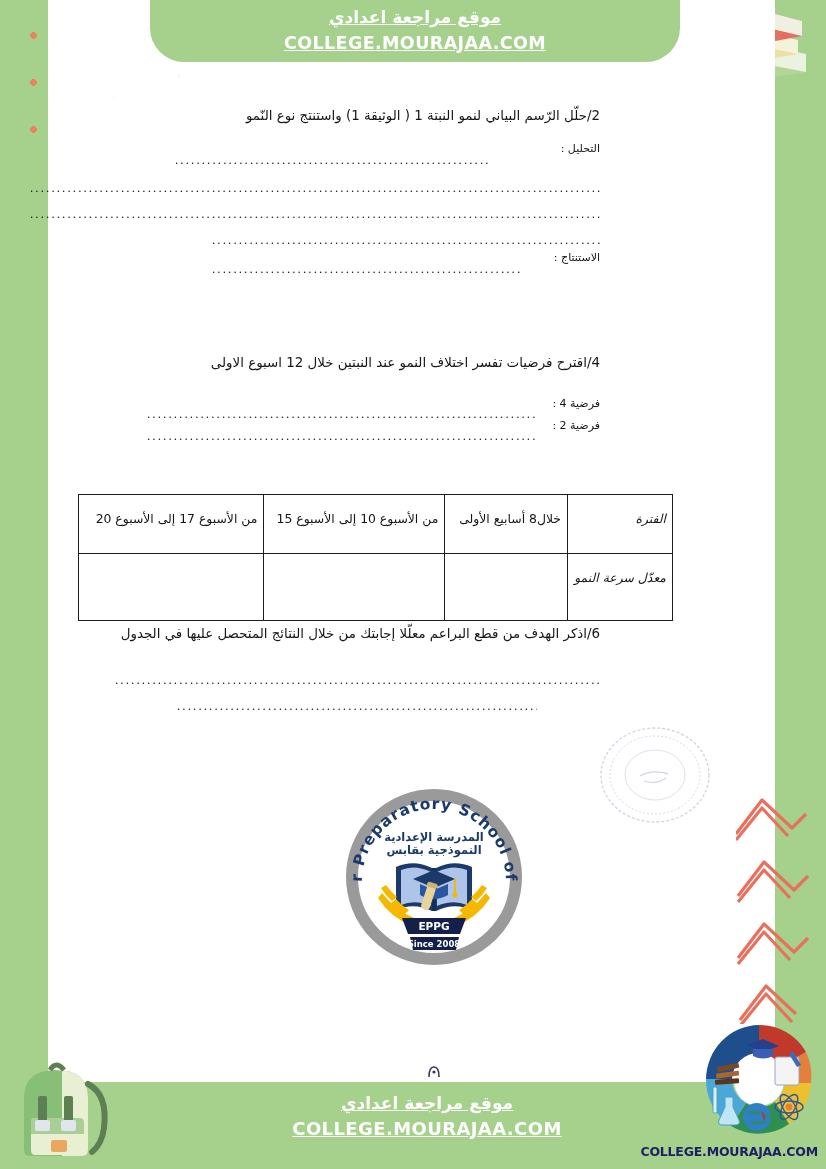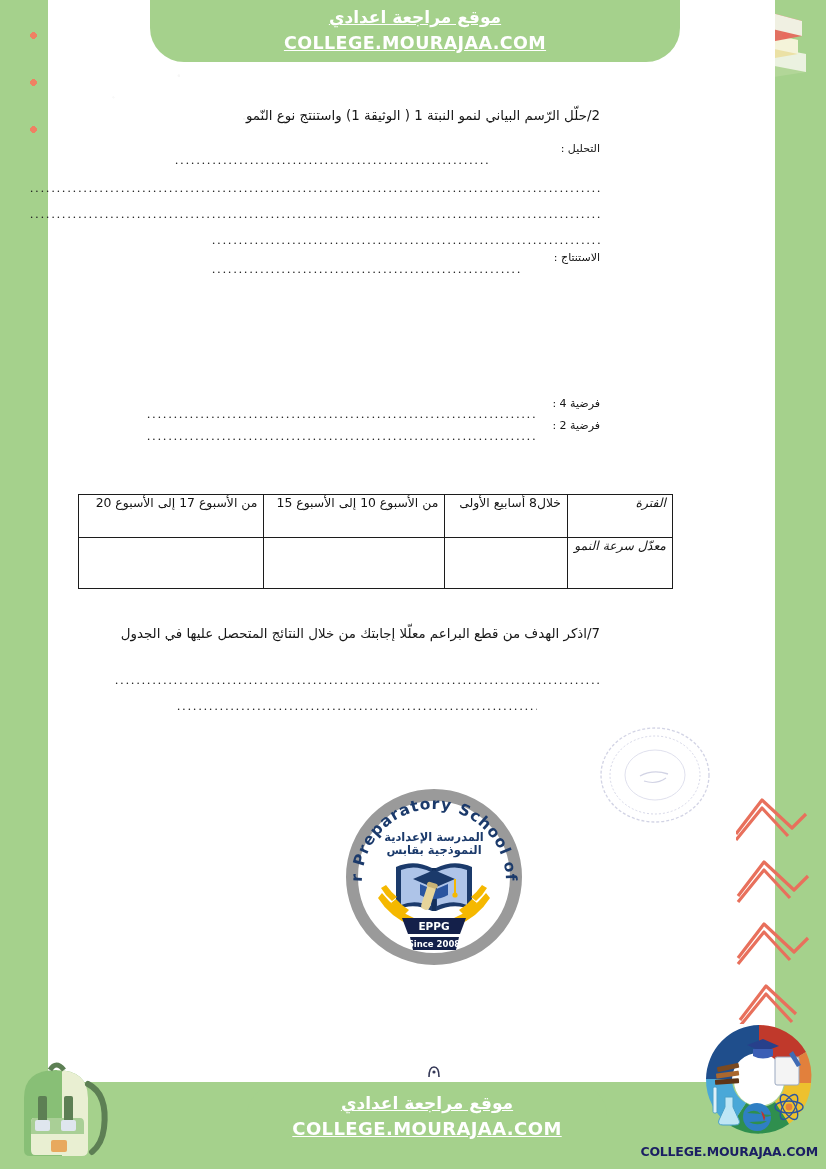--- a/index.html
+++ b/index.html
@@ -188,21 +188,21 @@
     top: 494px;
     width: 595px;
     border-collapse: collapse;
     direction: rtl;
   }
   .tbl td {
     border: 1px solid #1c1c1c;
     font-family: "DejaVu Sans", "Liberation Sans", sans-serif;
     font-size: 12.4px;
     color: #151515;
-    padding: 0 6px 4px 6px;
+    padding: 16px 6px 4px 6px;
     vertical-align: top;
     line-height: 1.28;
   }
   .tbl .c0 { width: 100px; font-style: italic; }
   .tbl .c1 { width: 120px; }
   .tbl .c2 { width: 185px; }
   .tbl .c3 { width: 190px; }
   .tbl tr.hdr td { height: 38px; }
   .tbl tr.body td { height: 46px; }
 
@@ -284,20 +284,21 @@
     <div class="lbl" style="top:142px; right:32px;">التحليل :</div>
     <div class="dotline" style="top:152px; right:92px; width:365px;">...........................................................</div>
     <div class="dotline" style="top:180px; right:32px; width:570px;">..............................................................................................................</div>
     <div class="dotline" style="top:206px; right:32px; width:570px;">..............................................................................................................</div>
     <div class="dotline" style="top:232px; right:32px; width:388px;">..........................................................................</div>
 
     <div class="lbl" style="top:251px; right:32px;">الاستنتاج :</div>
     <div class="dotline" style="top:261px; right:110px; width:310px;">..........................................................</div>
 
 
+    <div class="qline" style="top:355px; right:32px;">4/اقترح فرضيات تفسر اختلاف النمو عند النبتين خلال 12 اسبوع الاولى</div>
 
     <div class="lbl" style="top:397px; right:32px;">فرضية 4 :</div>
     <div class="dotline" style="top:406px; right:95px; width:390px;">..........................................................................</div>
 
     <div class="lbl" style="top:419px; right:32px;">فرضية 2 :</div>
     <div class="dotline" style="top:428px; right:95px; width:390px;">..........................................................................</div>
 
 
     <table class="tbl">
       <tbody>
@@ -309,21 +310,21 @@
         </tr>
         <tr class="body">
           <td class="c0">معدّل سرعة النمو</td>
           <td class="c1"></td>
           <td class="c2"></td>
           <td class="c3"></td>
         </tr>
       </tbody>
     </table>
 
-    <div class="qline" style="top:626px; right:32px;">7/اذكر الهدف من قطع البراعم معلّلا إجابتك من خلال النتائج المتحصل عليها في الجدول</div>
+    <div class="qline" style="top:626px; right:32px;">6/اذكر الهدف من قطع البراعم معلّلا إجابتك من خلال النتائج المتحصل عليها في الجدول</div>
 
     <div class="dotline" style="top:672px; right:32px; width:485px;">...............................................................................................</div>
     <div class="dotline" style="top:698px; right:95px; width:360px;">....................................................................</div>
 
     <div class="seal">
       <svg viewBox="0 0 176 176" width="176" height="176">
         <defs>
           <path id="arcTop" d="M 16 92 A 72 72 0 0 1 160 92" fill="none"></path>
         </defs>
         <circle cx="88" cy="88" r="84" fill="#ffffff"></circle>

